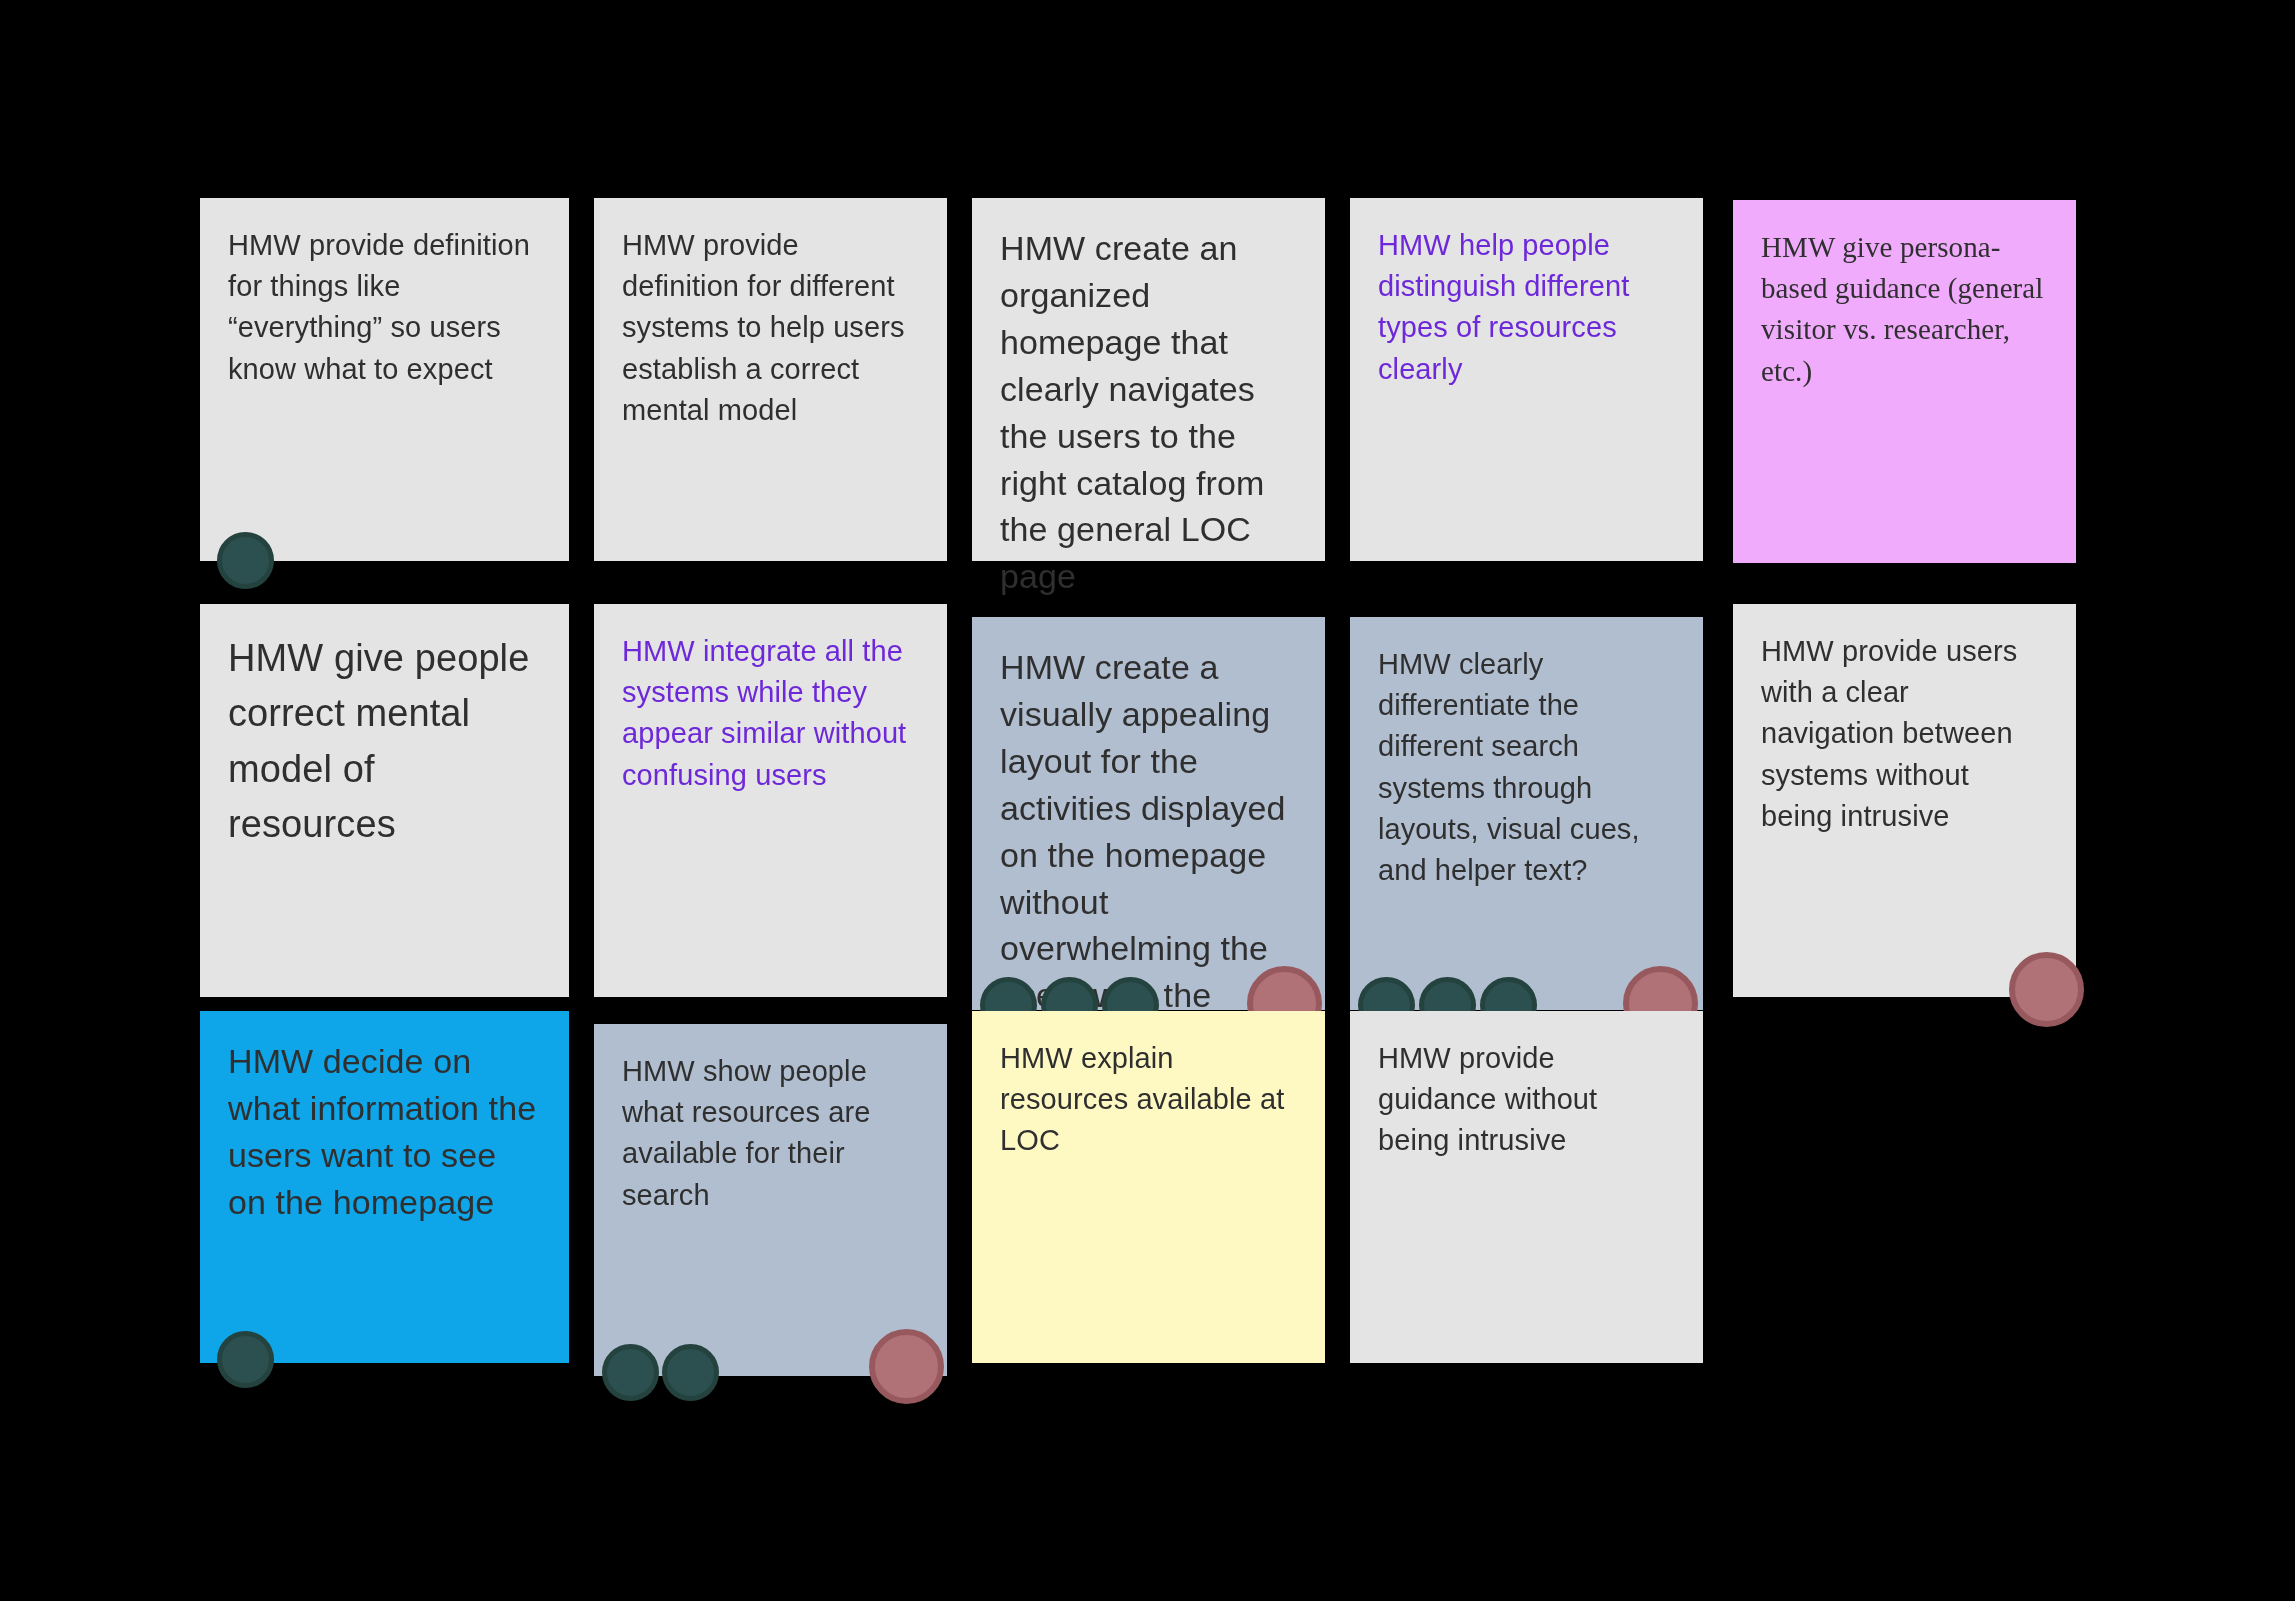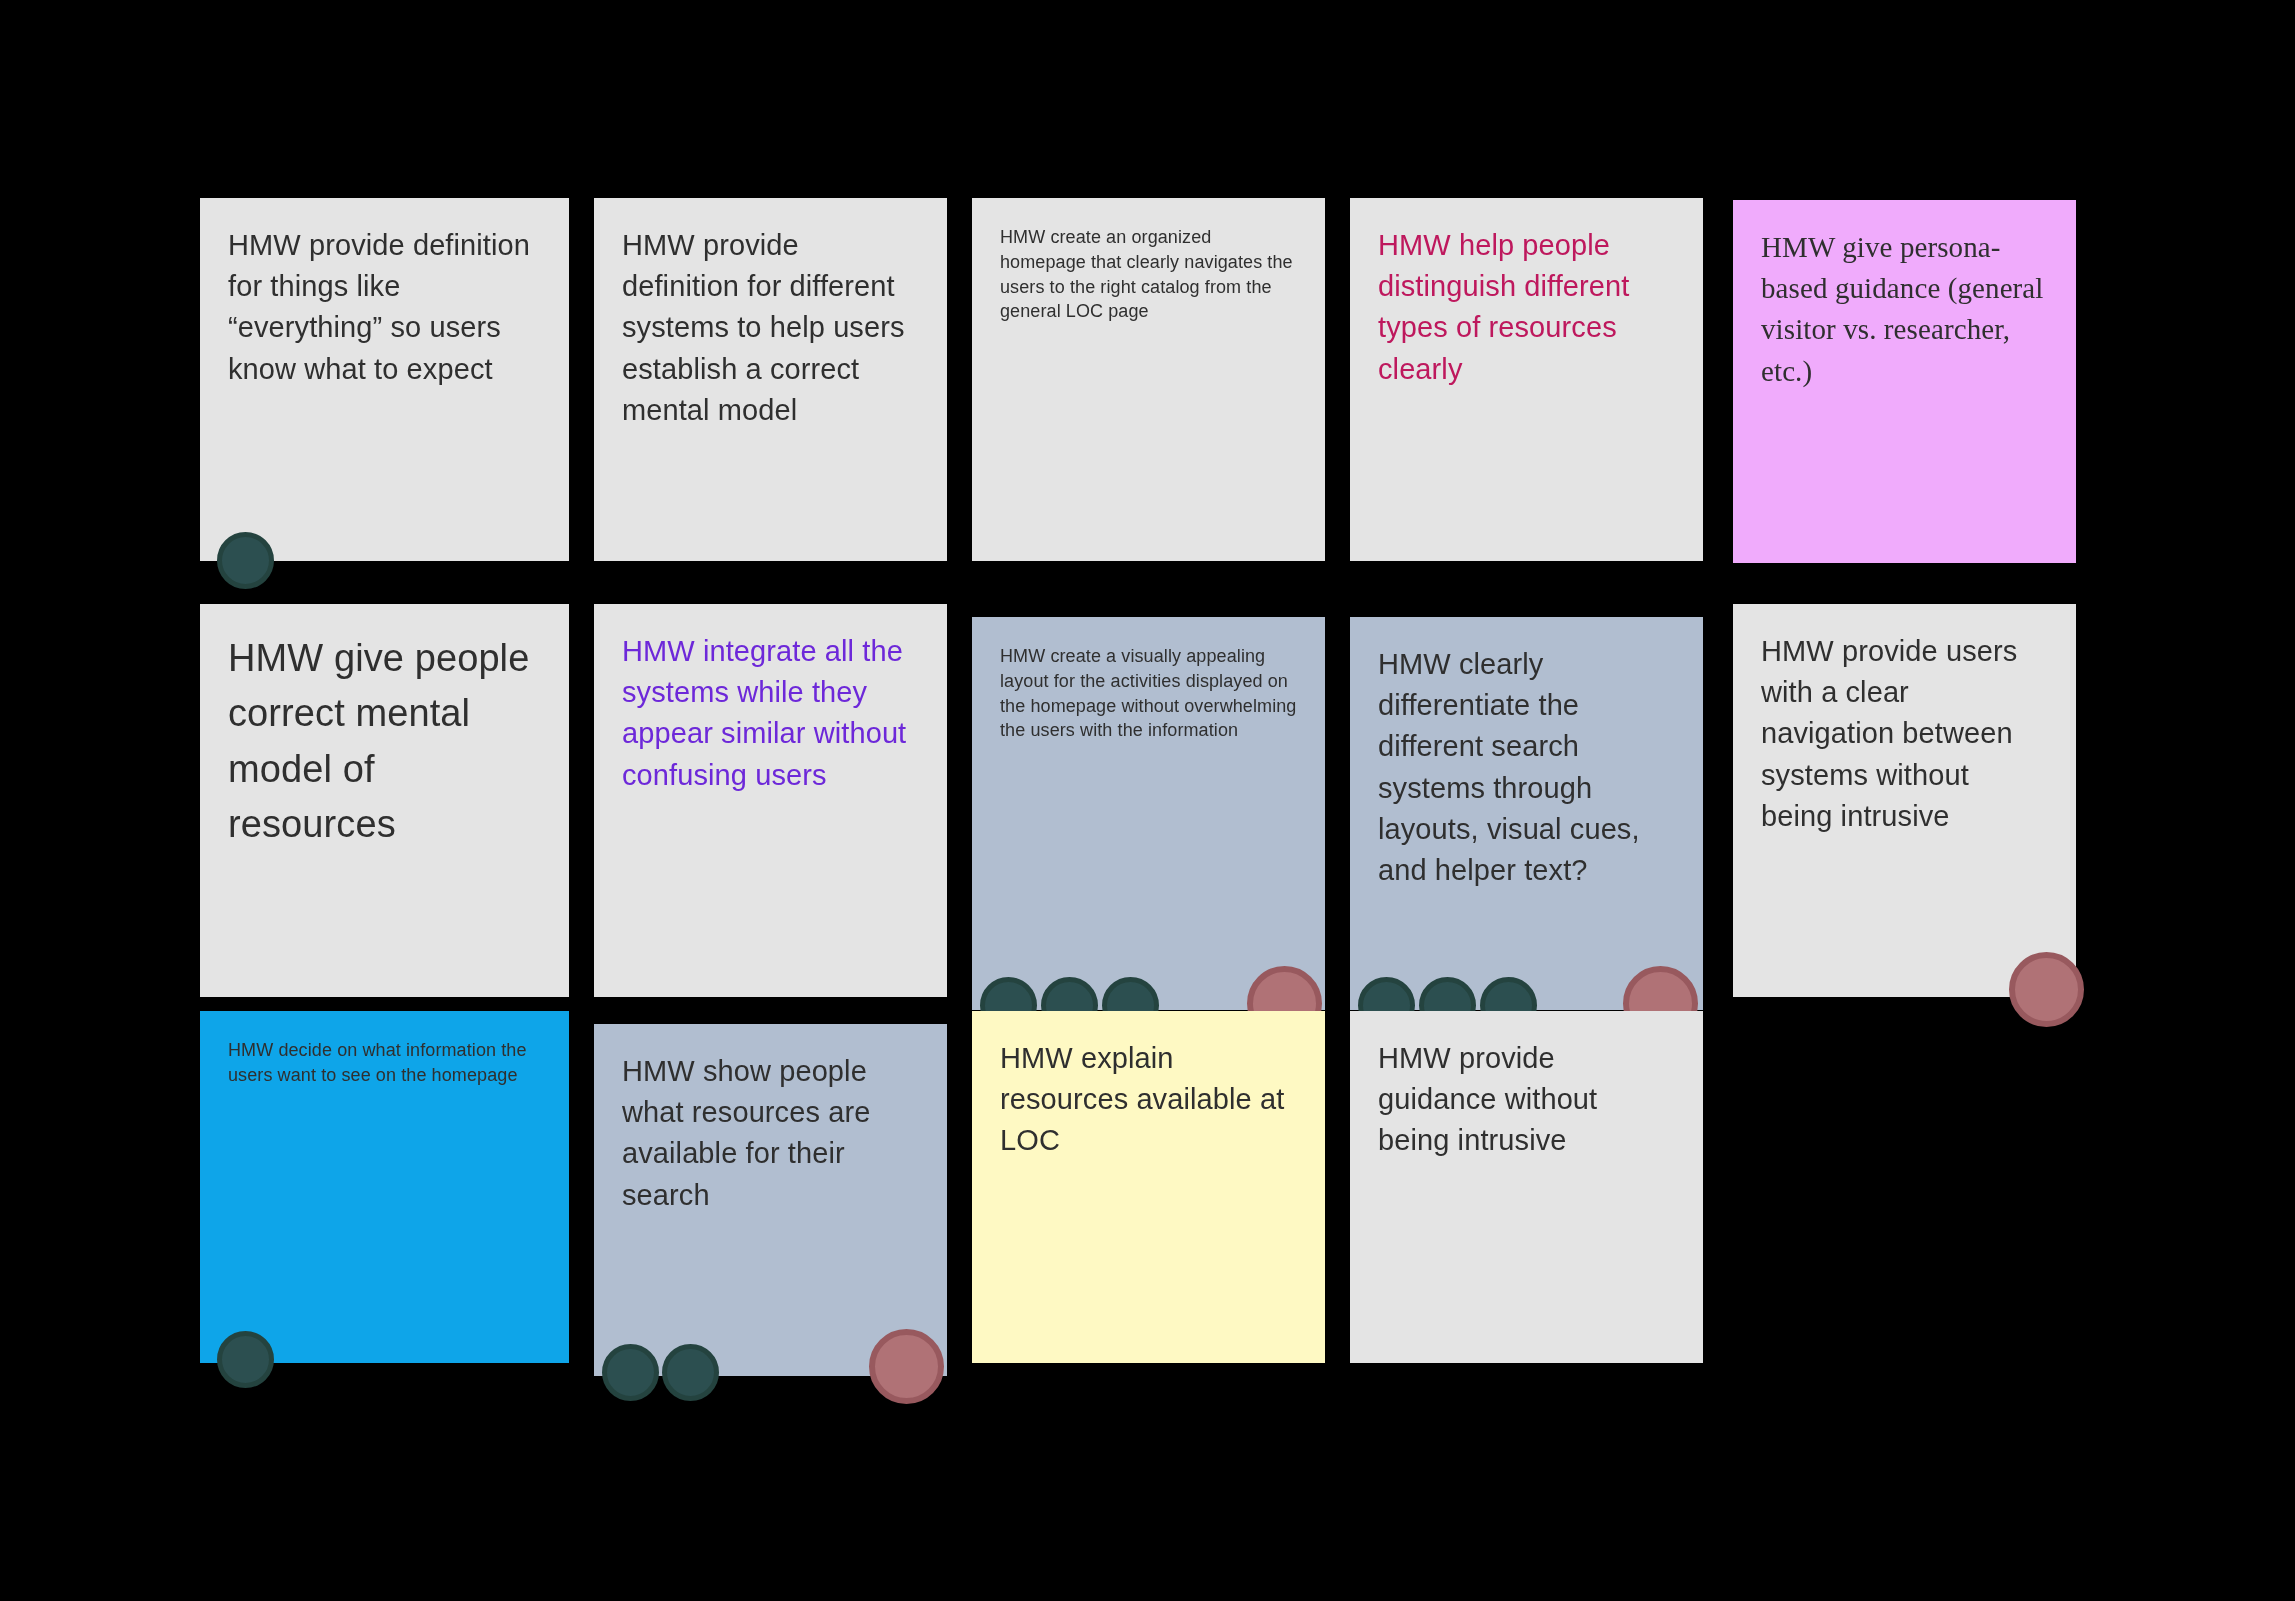--- a/index.html
+++ b/index.html
@@ -37,21 +37,21 @@
   }
   .card.blue { background: #b1bed0; margin-top: 13px; }
 
   .card .card-text {
     display: block;
     white-space: pre-line;
     word-break: normal;
   }
 
   
-  .fs-sm  { font-size: 18px; line-height: 1.38; }
+  .fs-sm  { font-size: 34px; line-height: 1.38; }
   .fs-md  { font-size: 29px; line-height: 1.42; }
   .fs-lg  { font-size: 38px; line-height: 1.46; }
 
   .dots {
     position: absolute;
     left: 0;
     bottom: 0;
     width: 100%;
     height: 0;
     pointer-events: none;
@@ -82,21 +82,21 @@
         </div>
       </div>
       <div class="card" style="left: 594px; top: 198px; width: 353px; height: 363px; pointer-events: auto; background: rgb(228, 228, 228); color: rgb(47, 47, 47);">
         <span class="card-text fs-md">HMW provide definition for different systems to help users establish a correct mental model</span>
         <div class="dots"></div>
       </div>
       <div class="card" style="left: 972px; top: 198px; width: 353px; height: 363px; pointer-events: auto; background: rgb(228, 228, 228); color: rgb(47, 47, 47);">
         <span class="card-text fs-sm">HMW create an organized homepage that clearly navigates the users to the right catalog from the general LOC page</span>
         <div class="dots"></div>
       </div>
-      <div class="card" style="left: 1350px; top: 198px; width: 353px; height: 363px; pointer-events: auto; background: rgb(228, 228, 228); color: #be185d;">
+      <div class="card" style="left: 1350px; top: 198px; width: 353px; height: 363px; pointer-events: auto; background: rgb(228, 228, 228); color: #6d28d9;">
         <span class="card-text fs-md">HMW help people distinguish different types of resources clearly</span>
         <div class="dots"></div>
       </div>
       <div class="card" style="left: 1733px; top: 200px; width: 343px; height: 363px; pointer-events: auto; background: #f0abfc; color: rgb(47, 47, 47); font-family: Liberation Serif, serif;">
         <span class="card-text fs-md">HMW give persona-based guidance (general visitor vs. researcher, etc.)</span>
         <div class="dots"></div>
       </div>
     </div>
     <div style="position: absolute; left: 0px; top: 0px; width: 100%; height: 100%; pointer-events: none;">
       <div class="card" style="left: 200px; top: 604px; width: 369px; height: 393px; pointer-events: auto; background: rgb(228, 228, 228); color: rgb(47, 47, 47);">

